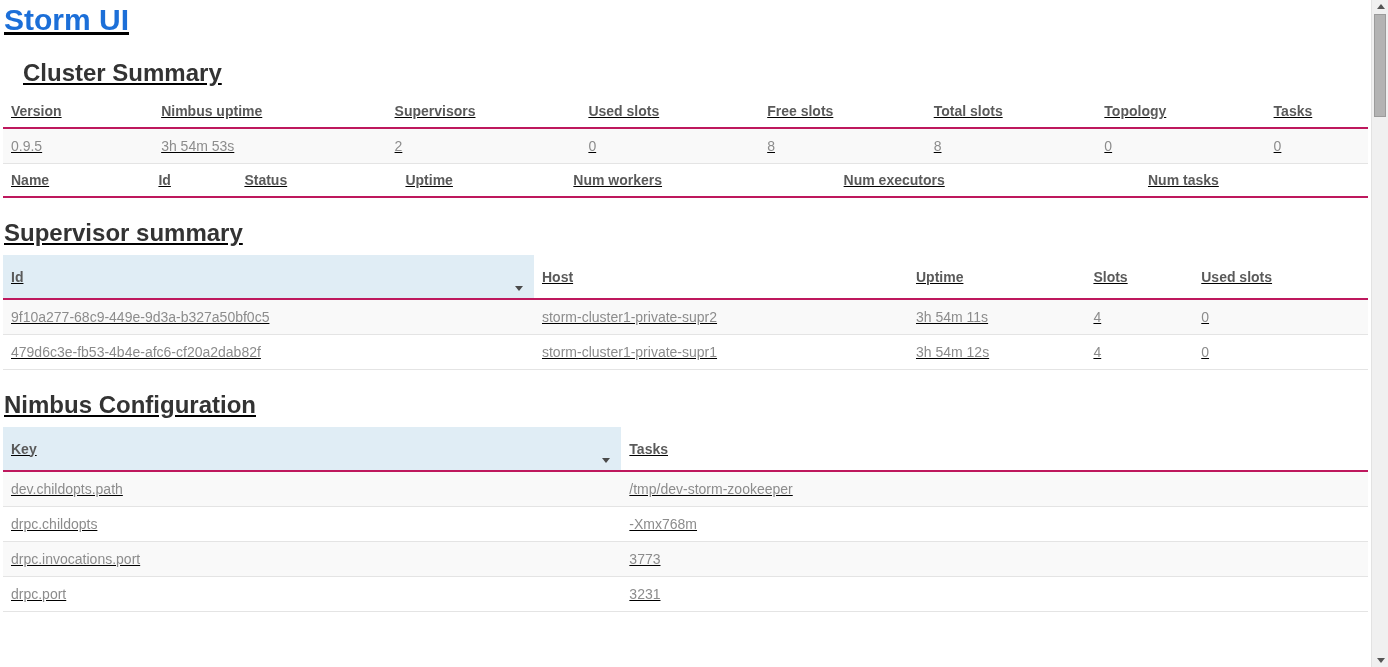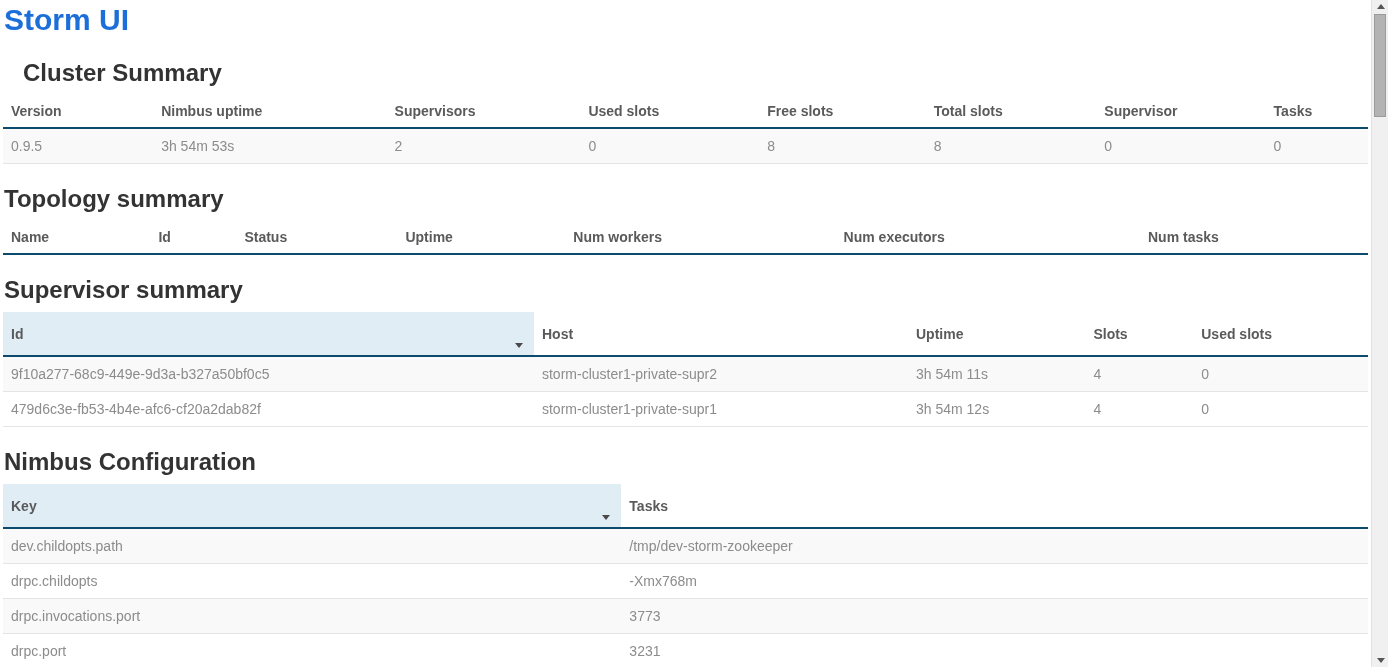--- a/index.html
+++ b/index.html
@@ -7,20 +7,21 @@
     margin: 0; padding: 0;
     width: 1388px; height: 667px;
     overflow: hidden;
     background: #ffffff;
     font-family: "Liberation Sans", "DejaVu Sans", sans-serif;
   }
   .content {
     position: absolute;
     top: 0; left: 0; right: 17px; bottom: 0;
     padding: 2px 3px 0 3px;
+    text-decoration: underline;
   }
   h1.page-title {
     margin: 0 0 0 1px;
     font-size: 30px;
     line-height: 35px;
     font-weight: bold;
     color: #1c6fd8;
     letter-spacing: 0;
   }
   h2.section-heading {
@@ -36,21 +37,21 @@
     border-collapse: collapse;
     table-layout: fixed;
     font-size: 14px;
   }
   th {
     text-align: left;
     font-weight: bold;
     color: #5a5a5a;
     padding: 8px;
     line-height: 16px;
-    border-bottom: 2px solid #0c4a6e;
+    border-bottom: 2px solid #be185d;
     vertical-align: middle;
     white-space: nowrap;
     overflow: hidden;
   }
   td {
     color: #8c8c8c;
     padding: 9px 8px;
     line-height: 16px;
     border-bottom: 1px solid #e4e4e4;
     vertical-align: middle;
@@ -127,39 +128,38 @@
         <col>
     </colgroup>
     <thead>
       <tr>
         <th><span>Version</span></th>
         <th><span>Nimbus uptime</span></th>
         <th><span>Supervisors</span></th>
         <th><span>Used slots</span></th>
         <th><span>Free slots</span></th>
         <th><span>Total slots</span></th>
-        <th><span>Supervisor</span></th>
+        <th><span>Topology</span></th>
         <th><span>Tasks</span></th>
       </tr>
     </thead>
     <tbody>
       <tr>
         <td>0.9.5</td>
         <td>3h 54m 53s</td>
         <td>2</td>
         <td>0</td>
         <td>8</td>
         <td>8</td>
         <td>0</td>
         <td>0</td>
       </tr>
     </tbody>
   </table>
 
-  <h2 class="section-heading">Topology summary</h2>
   <table class="striped">
     <colgroup>
       <col style="width:10.8%">
         <col style="width:6.3%">
         <col style="width:11.8%">
         <col style="width:12.3%">
       <col style="width:19.8%">
         <col style="width:22.3%">
         <col>
     </colgroup>

